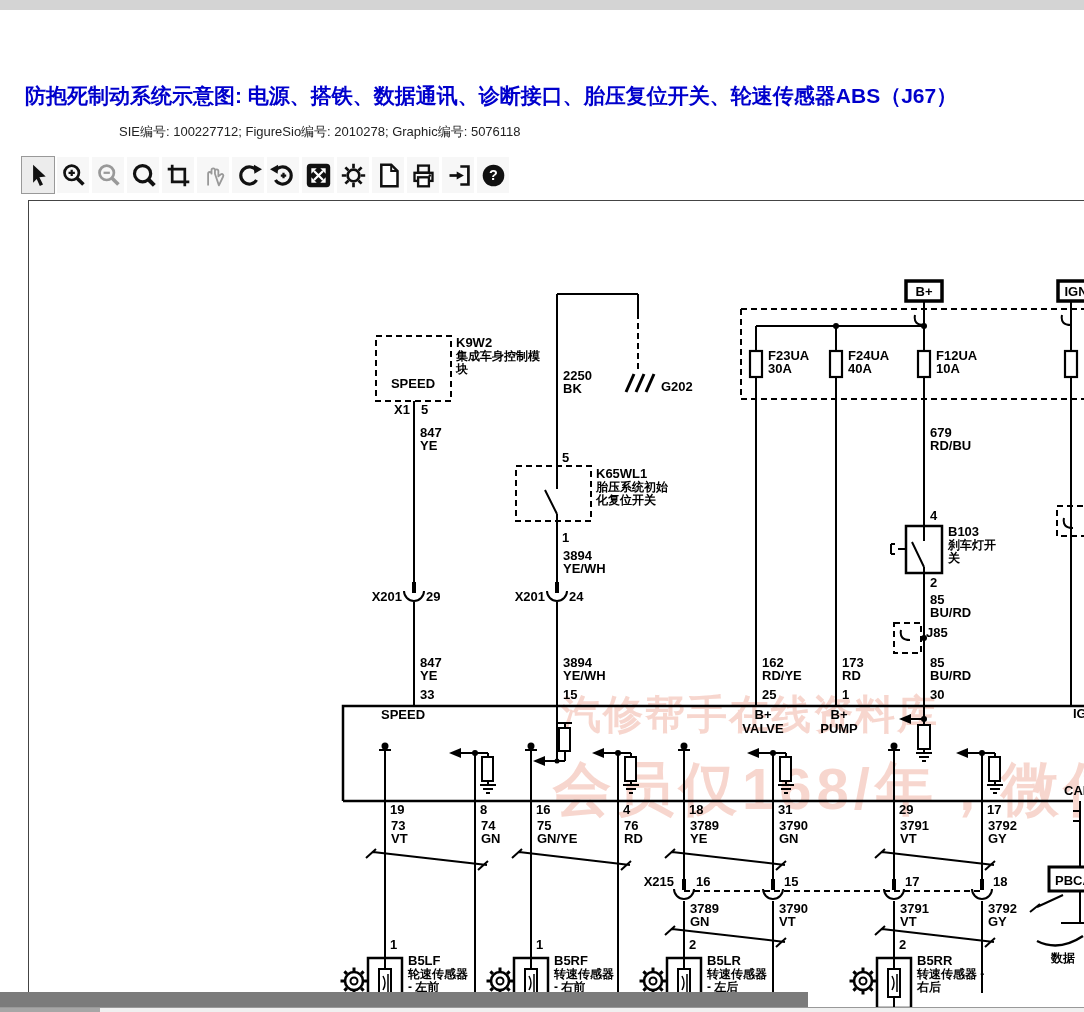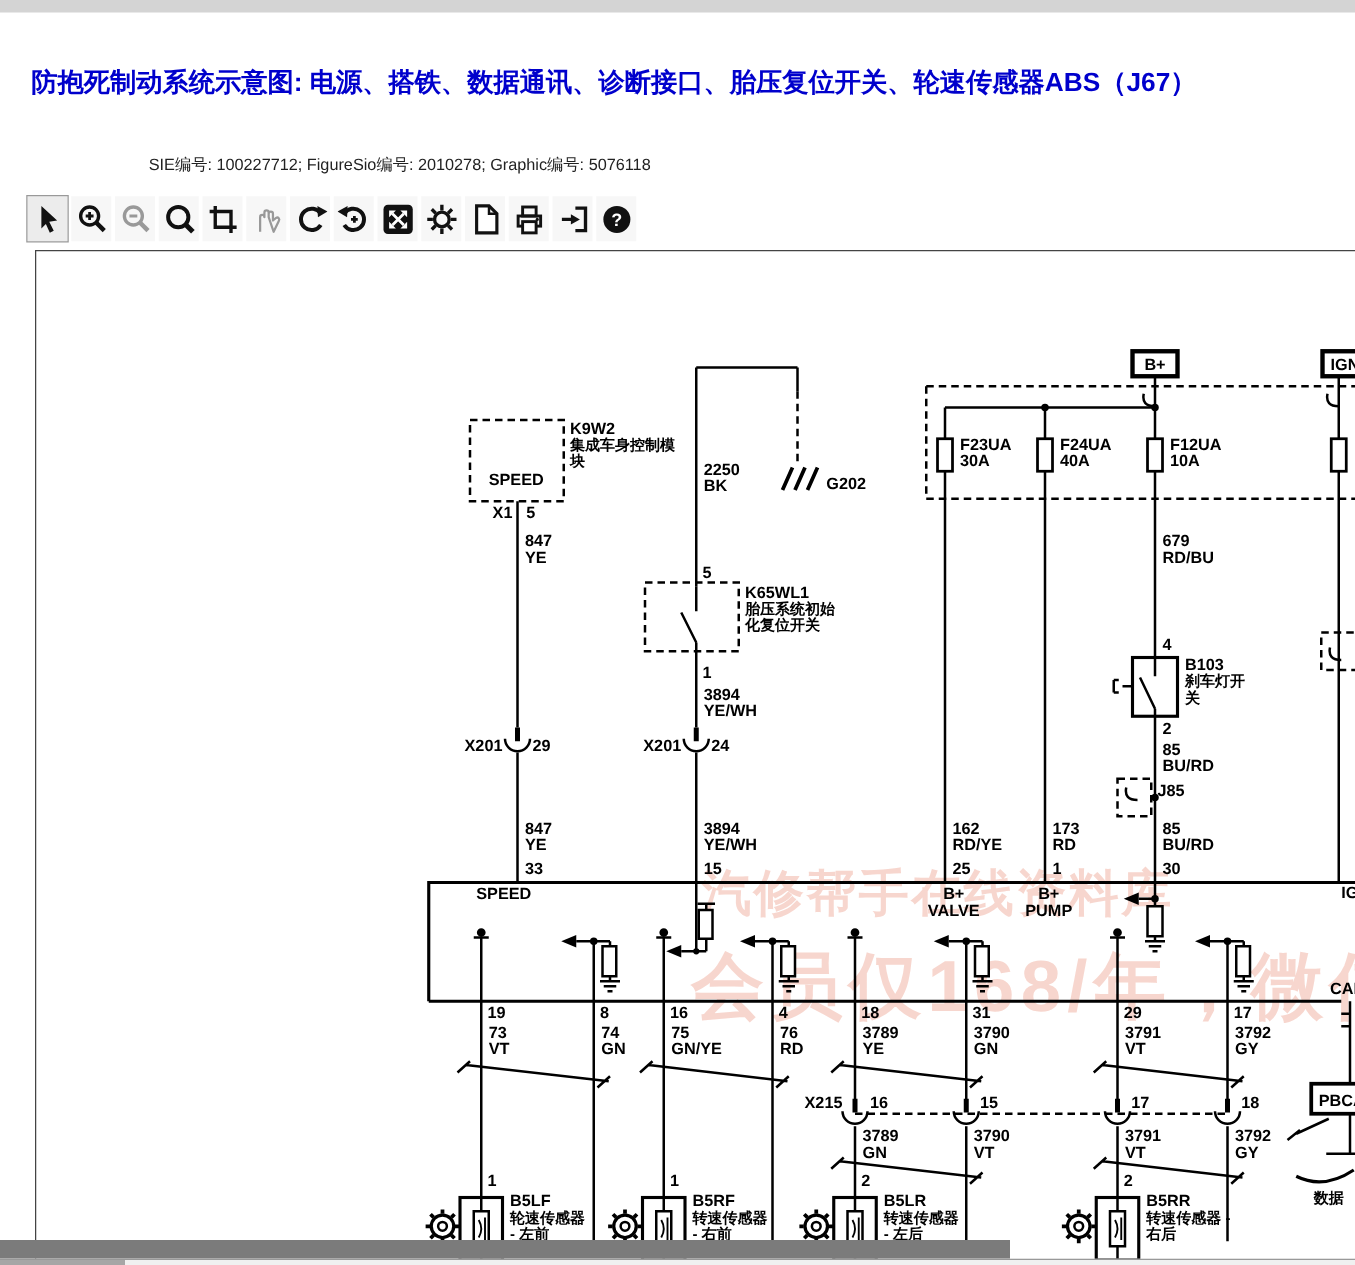--- a/index.html
+++ b/index.html
@@ -1,19 +1,19 @@
 <!DOCTYPE html>
 <html><head>
 <meta charset="utf-8">
 <style>
   html,body{margin:0;padding:0;}
   body{width:1084px;height:1012px;position:relative;background:#fff;overflow:hidden;
        font-family:"Liberation Sans",sans-serif;}
   .topbar{position:absolute;left:0;top:0;width:1084px;height:10px;background:#d4d4d4;}
-  .title{position:absolute;left:25px;top:52px;font-size:21px;font-weight:bold;color:#0000cc;white-space:nowrap;}
+  .title{position:absolute;left:25px;top:82px;font-size:21px;font-weight:bold;color:#0000cc;white-space:nowrap;}
   .meta{position:absolute;left:95px;top:123px;font-size:13px;color:#222;margin-left:24px;}
   .toolbar{position:absolute;left:22px;top:157px;display:flex;gap:3px;align-items:center;}
   .tbtn{width:32px;height:36px;display:flex;align-items:center;justify-content:center;background:#f7f7f7;}
   .tbtn.sel{background:#ececec;outline:1px solid #999;}
   .diagram{position:absolute;left:28px;top:200px;width:1056px;height:812px;
            border-top:1px solid #444;border-left:1px solid #444;background:#fff;}
   .wm{position:absolute;color:rgba(232,131,106,0.33);font-weight:bold;white-space:nowrap;pointer-events:none;}
   .wm1{left:532px;top:486px;font-size:40px;letter-spacing:2px;}
   .wm2{left:524px;top:550px;font-size:58px;letter-spacing:5px;}
   svg.schem{position:absolute;left:0;top:0;}

